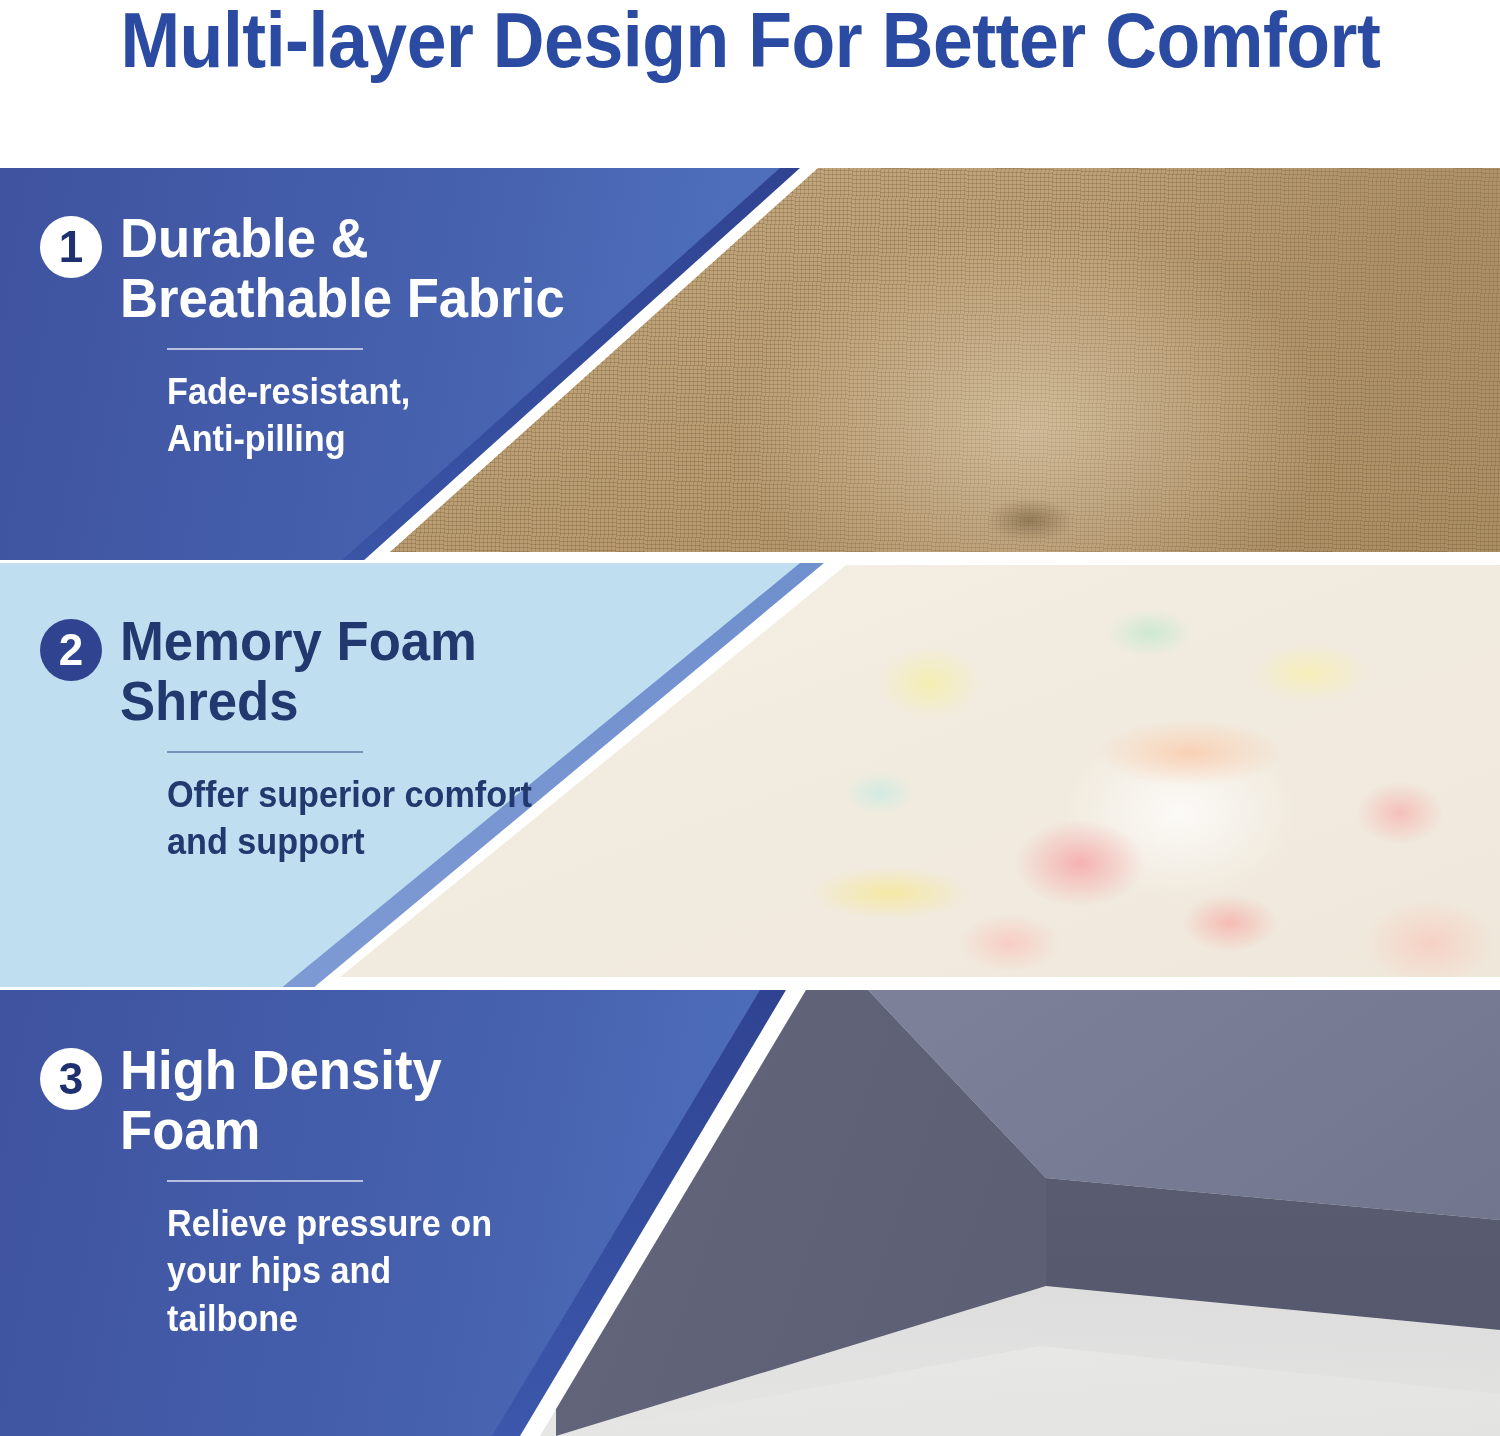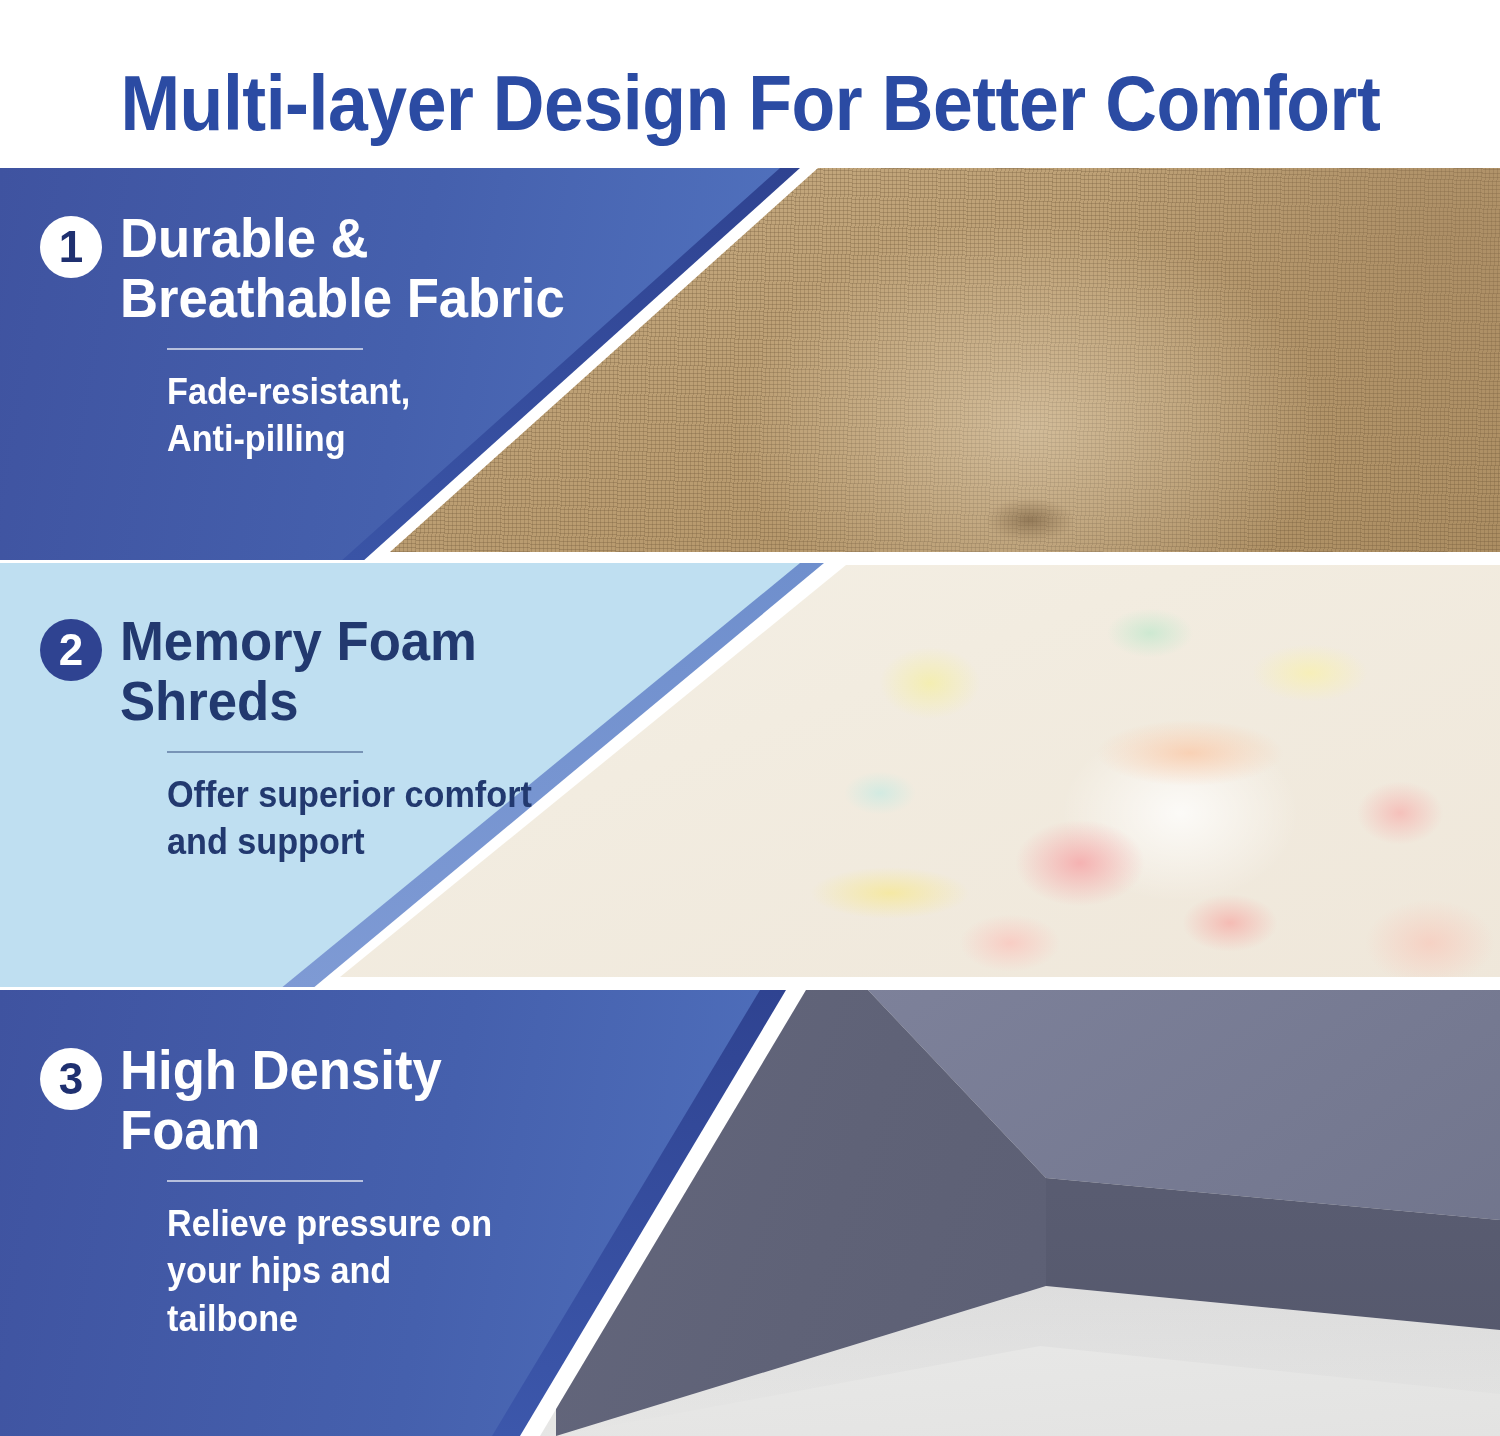--- a/index.html
+++ b/index.html
@@ -16,25 +16,24 @@
     font-family: "Liberation Sans", sans-serif;
   }
 
   
   .title-bar {
     position: absolute;
     left: 0; top: 0;
     width: 1500px; height: 168px;
     background: #ffffff;
     display: flex;
-    align-items: center;
+    align-items: flex-start;
     justify-content: center;
     box-sizing: border-box;
     padding-top: 2px;
-    margin-top: 18px;
   }
   .title-text {
     font-family: "Liberation Sans Narrow", "Liberation Sans", sans-serif;
     font-weight: bold;
     font-size: 77px;
     line-height: 1.0;
     color: #2b4ba3;
     letter-spacing: -0.5px;
     white-space: nowrap;
     transform: scaleX(0.93);

